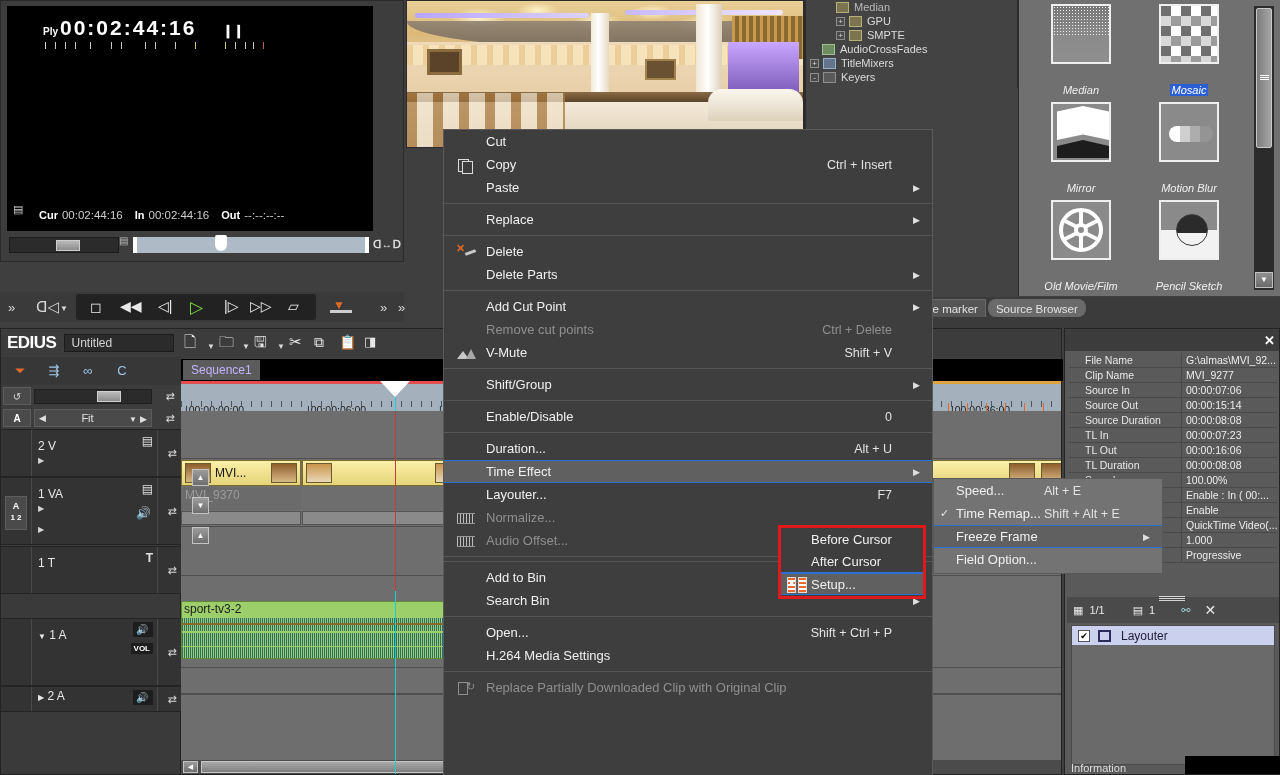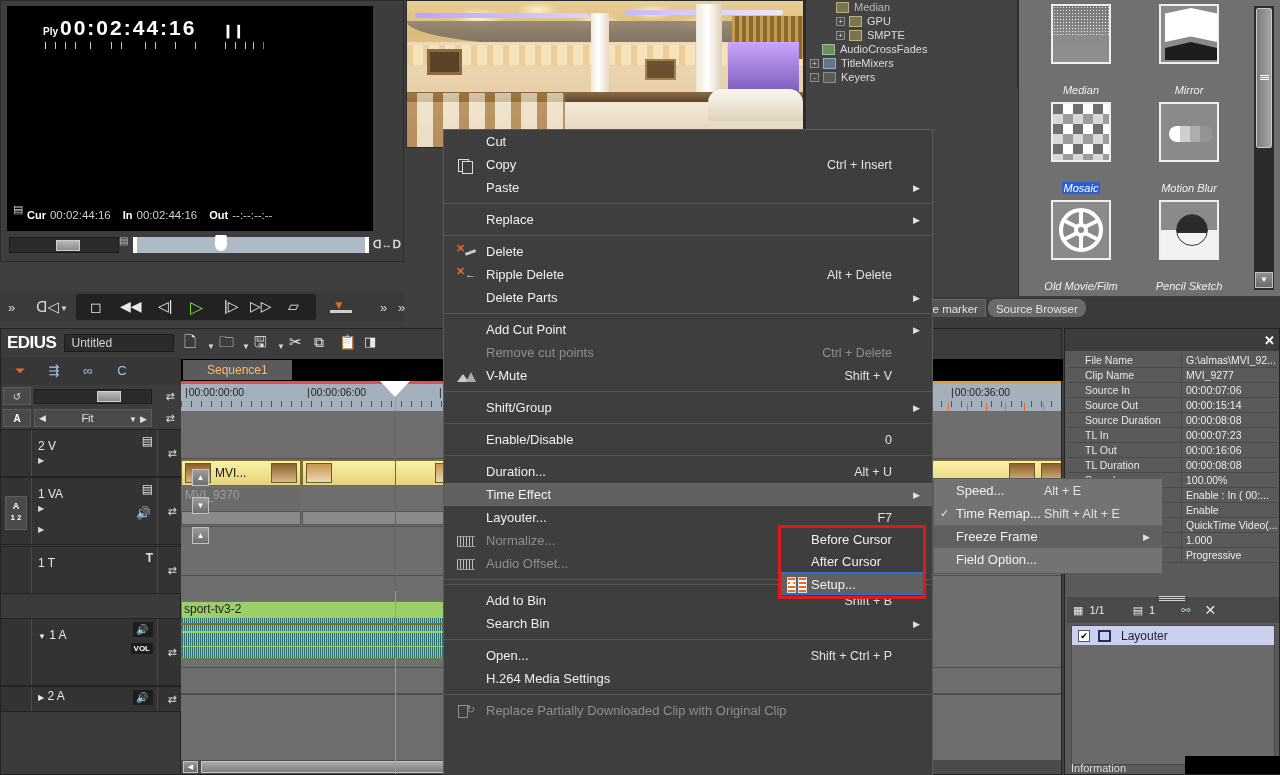--- a/index.html
+++ b/index.html
@@ -145,22 +145,22 @@
      font-size:12px; padding:2px 8px 2px 6px; width:110px; height:18px; line-height:13px;}
   .tb-icon{ width:22px; height:22px; margin-left:3px; position:relative; }
   #tl-toolbar{ position:absolute; left:180px; top:2px; display:flex; align-items:center; }
   .tb-caret{ width:10px; color:#d9d9d9; font-size:8px; text-align:center; margin-top:8px;}
 
   #tl-modebar{ position:absolute; left:0; top:28px; width:180px; height:28px; background:#373737;
      display:flex; align-items:center; }
   .mode-ic{ width:30px; height:22px; margin-left:4px; position:relative; }
 
   #seq-tabbar{ position:absolute; left:180px; top:30px; width:882px; height:22px; background:#000; }
-  #seq-tab{ position:absolute; left:2px; top:1px; height:20px; padding:0 24px; font-size:12px;
-     line-height:20px; background:#5b5b5b; color:#fdba74; }
+  #seq-tab{ position:absolute; left:2px; top:1px; height:20px; padding:0 8px; font-size:12px;
+     line-height:20px; background:#5b5b5b; color:#c4b5fd; }
 
   
   #tl-header{ position:absolute; left:0; top:56px; width:180px; bottom:0; background:#3a3a3a;
      border-right:1px solid #232323; }
   #zoom-row{ position:absolute; left:0; top:0; width:180px; height:22px; background:#3d3d3d;
      display:flex; align-items:center; }
   #zoom-sq{ width:28px; height:18px; margin-left:2px; background:#4a4a4a; border:1px solid #5c5c5c;}
   #zoom-track{ margin-left:3px; width:118px; height:15px; background:#2b2b2b; border:1px solid #1f1f1f;
      position:relative;}
   #zoom-knob{ position:absolute; left:62px; top:1px; width:24px; height:11px;
@@ -187,21 +187,21 @@
   .spk{ position:absolute; right:6px; color:#cfcfcf; font-size:12px;}
   .volbtn{ position:absolute; right:4px; background:#1d1d1d; color:#fff; font-size:8px;
      font-weight:bold; padding:1px 3px; }
 
   
   #tl-canvas{ position:absolute; left:180px; top:52px; right:0; bottom:0; background:#6e6e6e;
      overflow:hidden;}
   #tl-ruler{ position:absolute; left:0; top:0; width:100%; height:30px; background:#a4b0bb; }
   #ruler-red{ position:absolute; left:0; top:0; width:298px; height:3px; background:#e24d4d;}
   #ruler-orange{ position:absolute; left:298px; top:0; right:0; height:3px; background:#e0a23a;}
-  .ruler-lab{ position:absolute; top:5px; font-size:10.5px; color:#1e1e1e;text-align:center; }
+  .ruler-lab{ position:absolute; top:23px; font-size:10.5px; color:#1e1e1e;text-align:center; }
   .ruler-lab:before{ content:"|"; margin-right:1px;}
   #ruler-ticks{ position:absolute; left:0; bottom:4px; width:100%; height:6px;
      background-image:repeating-linear-gradient(90deg,#4b5560 0 1px, transparent 1px 10px);}
   #play-head{ position:absolute; left:214px; top:0; width:1px; height:100%; background:#16d2d2; z-index:9;}
   #play-head-red{ position:absolute; left:214px; top:30px; width:1px; height:180px; background:#c43c3c; z-index:9;}
   #ph-flag{ position:absolute; left:199px; top:0; width:30px; height:16px; background:#fff;
      clip-path:polygon(0 0,100% 0,50% 100%); z-index:10;}
 
   .tl-track{ position:absolute; left:0; width:100%; border-bottom:1px solid #4f4f4f; }
   .clip{ position:absolute; top:1px; height:26px; background:linear-gradient(180deg,#fbf0a8,#e5d378);
@@ -348,21 +348,21 @@
           <i style="left: 130px; background: rgb(200, 200, 200);"></i>
           <i style="left: 150px; background: rgb(207, 207, 122);"></i>
           <i style="left: 180px; background: rgb(207, 207, 122);"></i>
           <i style="left: 190px; background: rgb(200, 200, 200);"></i>
           <i style="left: 200px; background: rgb(200, 200, 200);"></i>
           <i style="left: 208px; background: rgb(200, 200, 200);"></i>
           <i style="left: 218px; background: rgb(192, 96, 74);"></i>
         </div>
       <div id="player-status">
         <span class="abs" style="left:6px;top:-2px;color:#ccc;font-size:11px;">▤</span>
-        <span style="margin-left:20px;" class="stat-lab">Cur</span>
+        <span style="margin-left:32px;" class="stat-lab">Cur</span>
         <span class="stat-val">00:02:44:16</span>
         <span class="stat-lab">In</span>
         <span class="stat-val">00:02:44:16</span>
         <span class="stat-lab">Out</span>
         <span class="stat-val">--:--:--:--</span>
       </div>
     </div>
 
     <div class="abs" style="left:8px;top:236px;width:110px;height:16px;background:#2b2b2b;border:1px solid #1c1c1c;">
       <div class="abs" style="left:46px;top:2px;width:24px;height:11px;background:linear-gradient(180deg,#b9b9b9,#8d8d8d);border:1px solid #cfcfcf;"></div>
@@ -453,26 +453,26 @@
       </div>
   </div>
 
   <div class="abs" id="fx-palette">
     <div class="fx-grid" id="fx-grid">
         <div class="fx-item">
           <div class="fx-thumb th-median"></div>
           <div class="fx-cap">Median</div>
         </div>
         <div class="fx-item">
+          <div class="fx-thumb th-mosaic"></div>
+          <div class="fx-cap sel">Mosaic</div>
+        </div>
+        <div class="fx-item">
           <div class="fx-thumb th-mirror"></div>
           <div class="fx-cap">Mirror</div>
-        </div>
-        <div class="fx-item">
-          <div class="fx-thumb th-mosaic"></div>
-          <div class="fx-cap sel">Mosaic</div>
         </div>
         <div class="fx-item">
           <div class="fx-thumb th-motion"></div>
           <div class="fx-cap">Motion Blur</div>
         </div>
         <div class="fx-item">
           <div class="fx-thumb th-old" style="display: flex; align-items: center; justify-content: center;">
             <svg width="46" height="46" viewBox="0 0 46 46" aria-hidden="true">
               <circle cx="23" cy="23" r="20" fill="none" stroke="#fff" stroke-width="4"></circle>
               <circle cx="23" cy="23" r="5" fill="none" stroke="#fff" stroke-width="4"></circle>
@@ -795,25 +795,20 @@
       <div class="mi">
         <span>Replace</span>
         <span class="arw">▶</span>
       </div>
       <div class="sep"></div>
       <div class="mi">
         <span class="mi-ic ic-del"></span>
         <span>Delete</span>
       </div>
       <div class="mi">
-        <span class="mi-ic ic-rdel"></span>
-        <span>Ripple Delete</span>
-        <span class="sc">Alt + Delete</span>
-      </div>
-      <div class="mi">
         <span>Delete Parts</span>
         <span class="arw">▶</span>
       </div>
       <div class="sep"></div>
       <div class="mi">
         <span>Add Cut Point</span>
         <span class="arw">▶</span>
       </div>
       <div class="mi dis">
         <span>Remove cut points</span>

